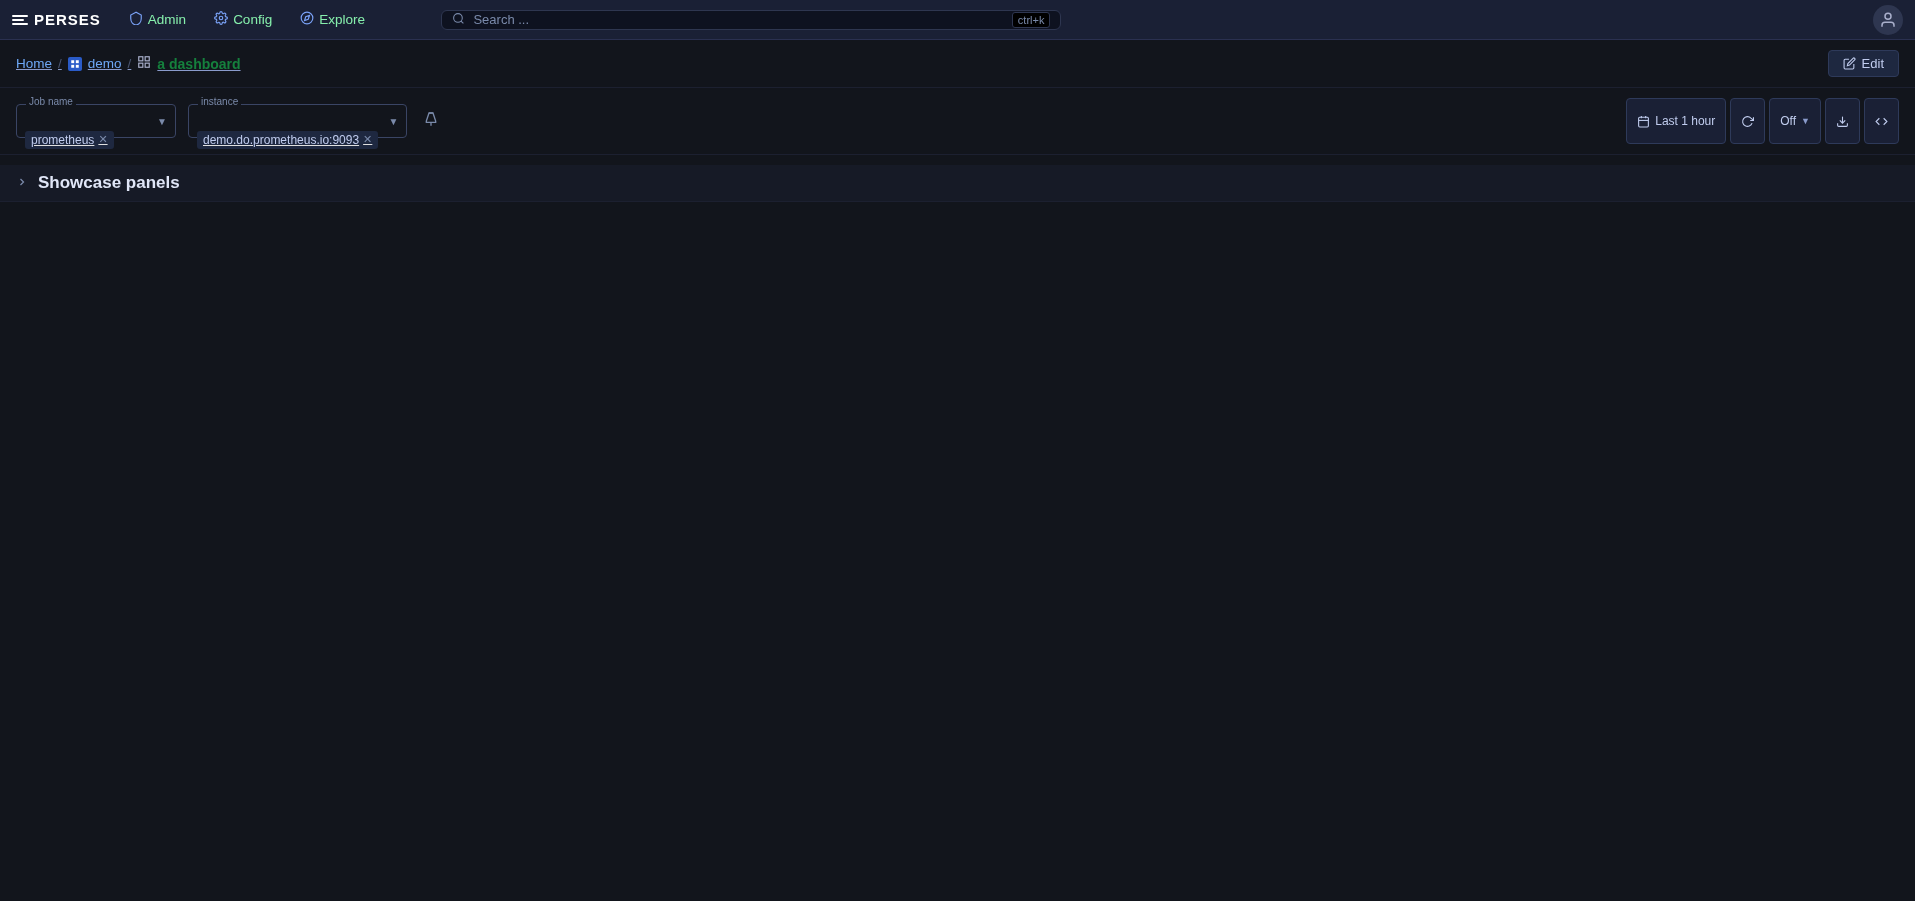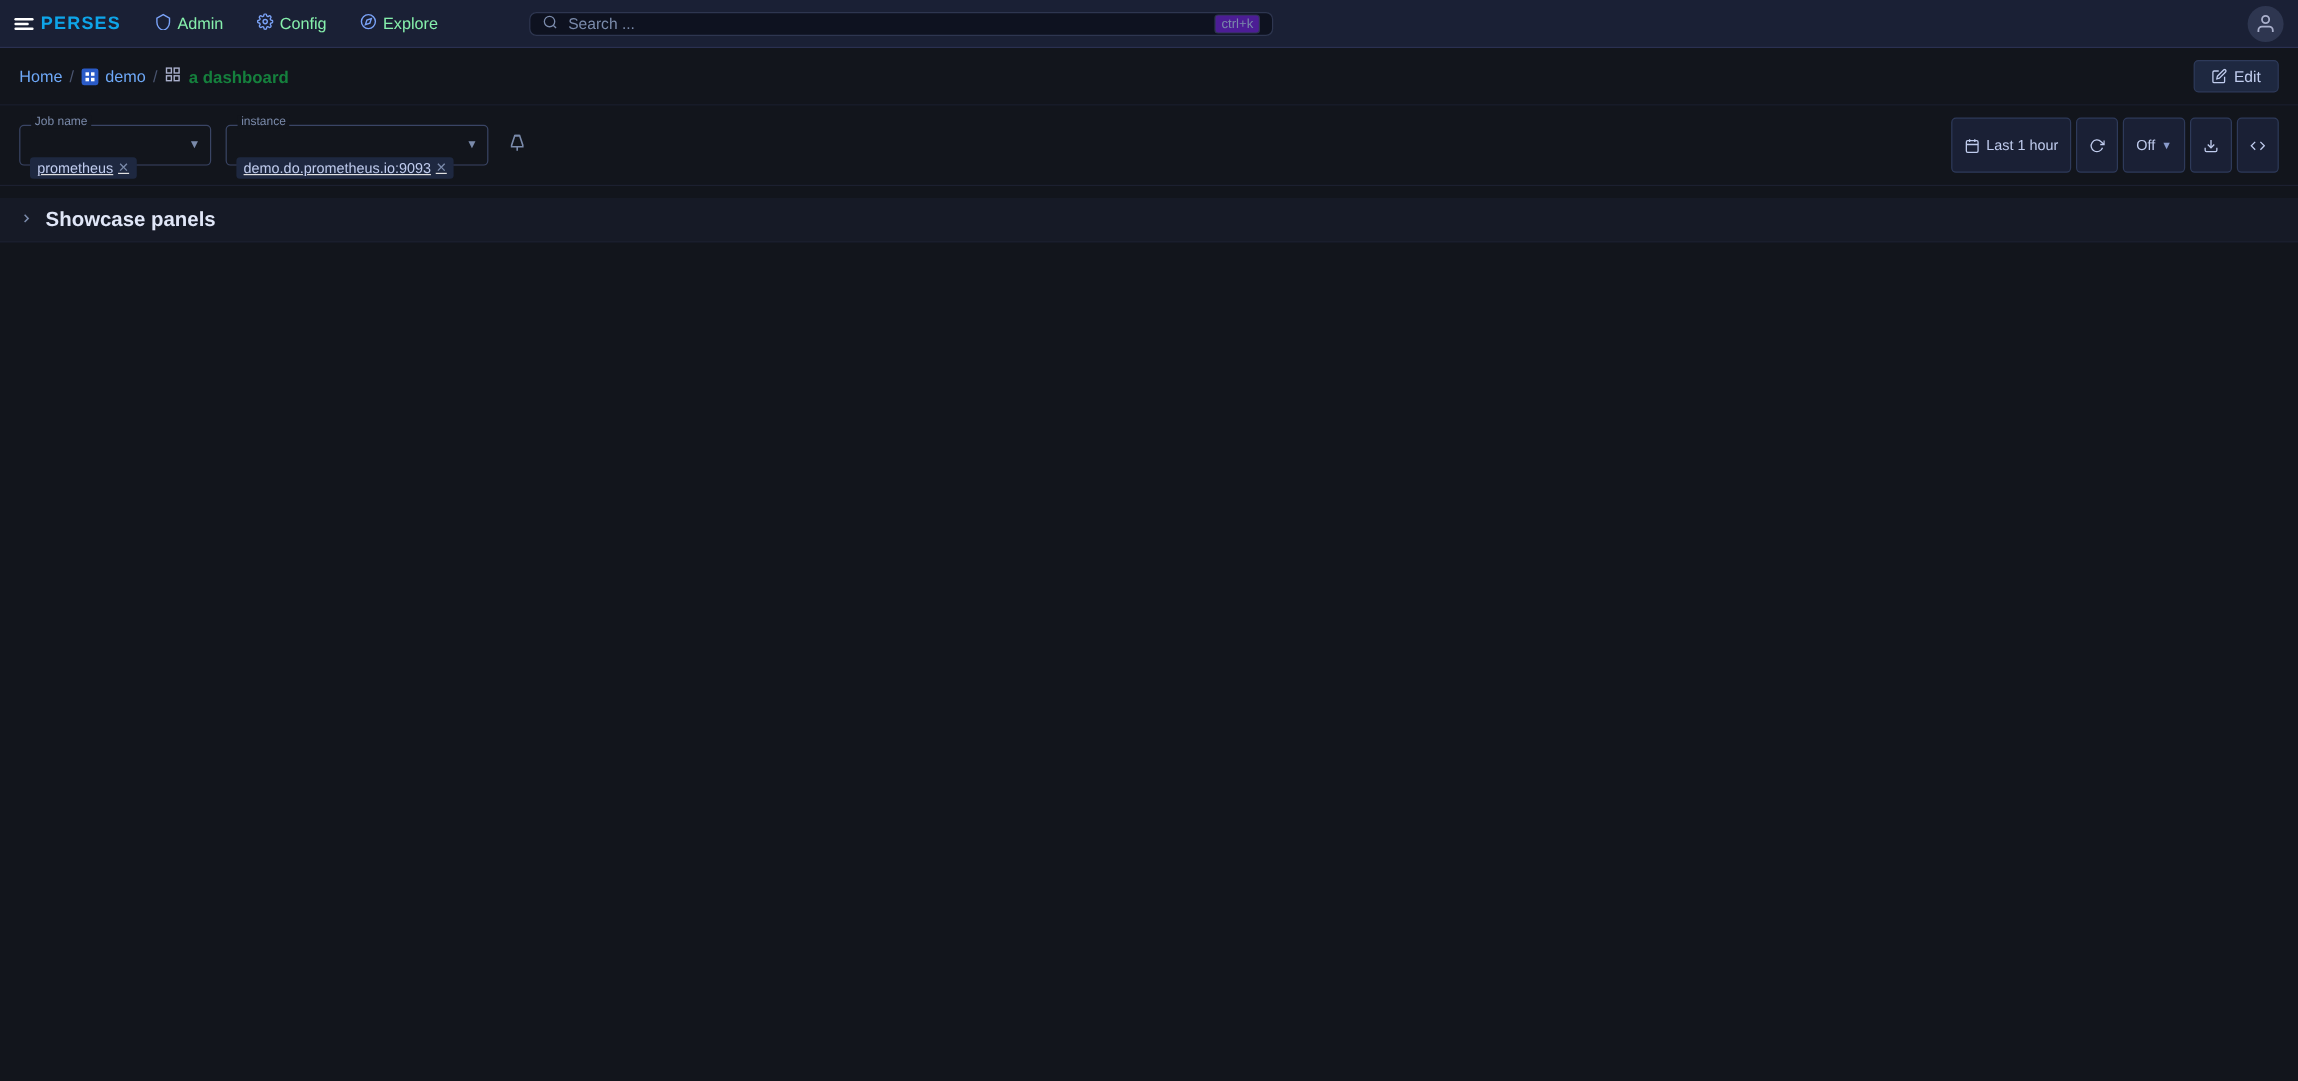--- a/index.html
+++ b/index.html
@@ -19,21 +19,21 @@
       display: flex;
       align-items: center;
       padding: 0 12px;
       gap: 8px;
       border-bottom: 1px solid #2a3050;
     }
     .nav-brand {
       display: flex;
       align-items: center;
       gap: 6px;
-      color: #0ea5e9;
+      color: #ffffff;
       font-weight: 700;
       font-size: 15px;
       letter-spacing: 1px;
       margin-right: 10px;
       cursor: pointer;
     }
     .nav-brand-icon {
       display: flex;
       flex-direction: column;
       gap: 2px;
@@ -80,21 +80,21 @@
     .search-bar .search-icon-svg {
       color: #7a8aaa;
       font-size: 13px;
     }
     .search-placeholder {
       color: #7a8aaa;
       font-size: 13px;
       flex: 1;
     }
     .search-shortcut {
-      background: #4c1d95;
+      background: #000000;
       color: #7a8aaa;
       font-size: 11px;
       border: 1px solid #2e3650;
       border-radius: 3px;
       padding: 1px 5px;
     }
 
     .nav-spacer { flex: 1; }
     .nav-avatar {
       width: 30px;
@@ -116,20 +116,21 @@
       justify-content: space-between;
       padding: 10px 16px 10px 16px;
       border-bottom: 1px solid #1c2030;
     }
     .breadcrumb {
       display: flex;
       align-items: center;
       gap: 6px;
       font-size: 13.5px;
       color: #8a9bcc;
+      text-decoration: underline;
     }
     .breadcrumb a {
       color: #6ea8f7;
       text-decoration: none;
       cursor: pointer;
     }
     .breadcrumb .sep { color: #4a5570; }
     .breadcrumb .demo-icon {
       background: #2a5bc8;
       border-radius: 2px;

